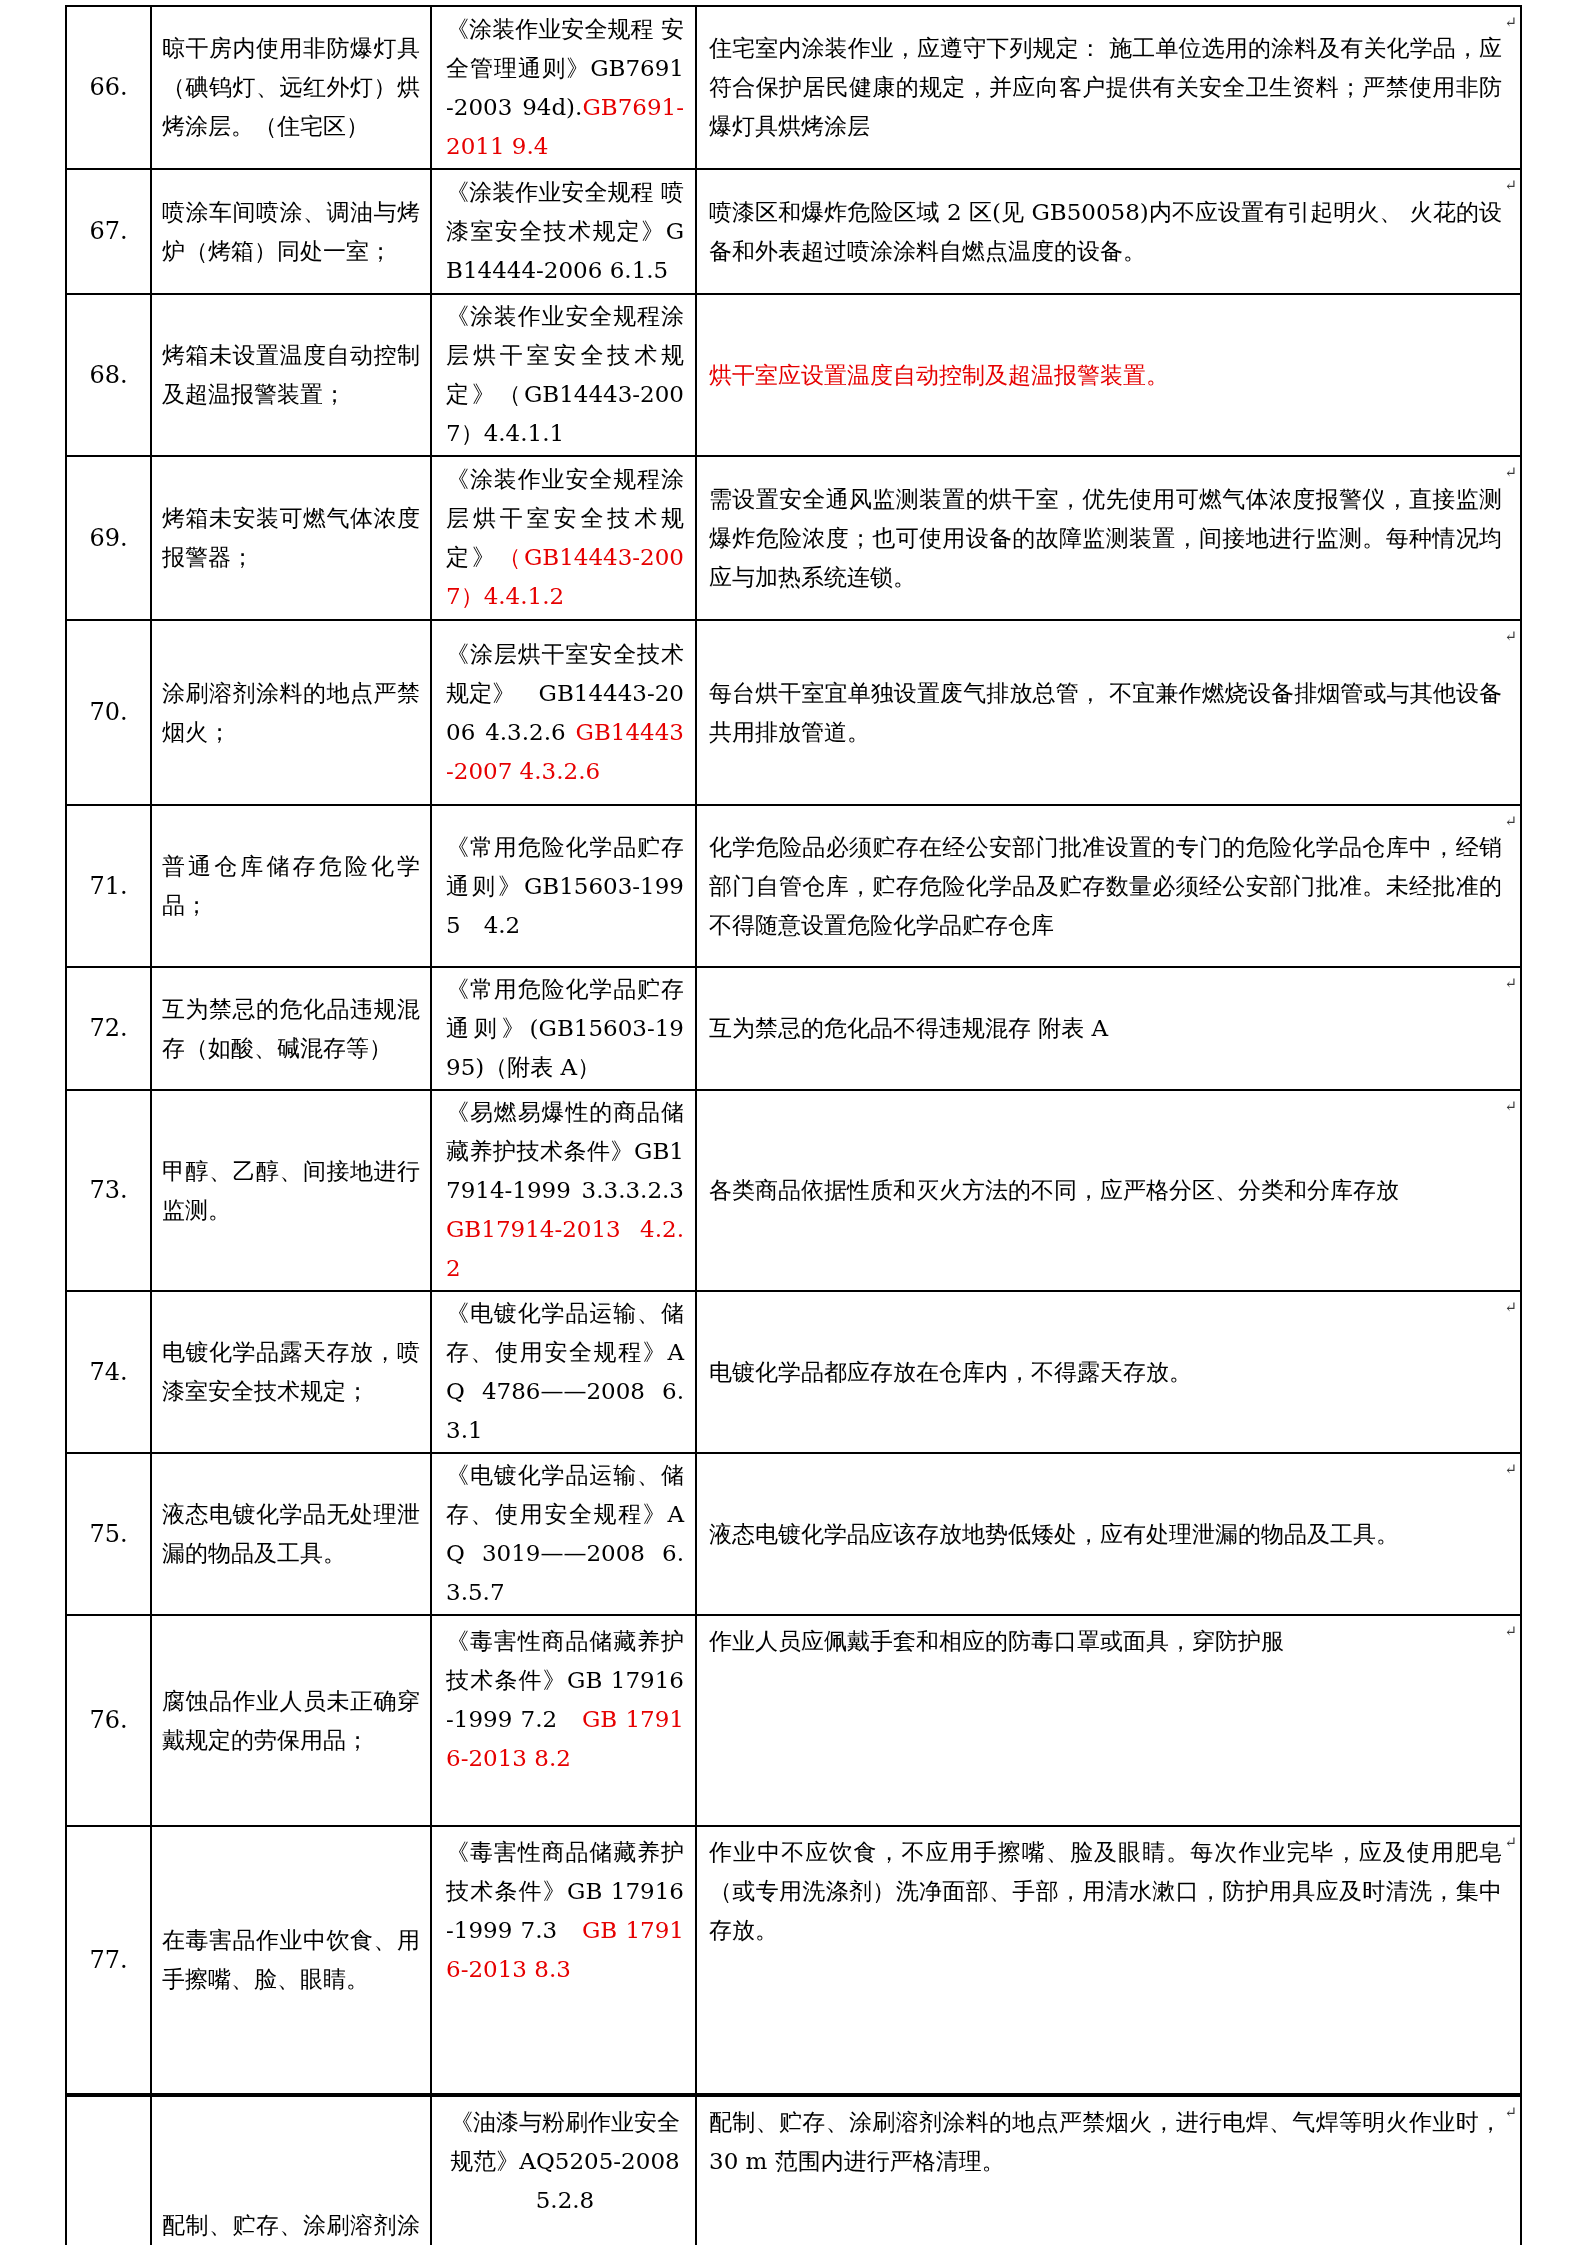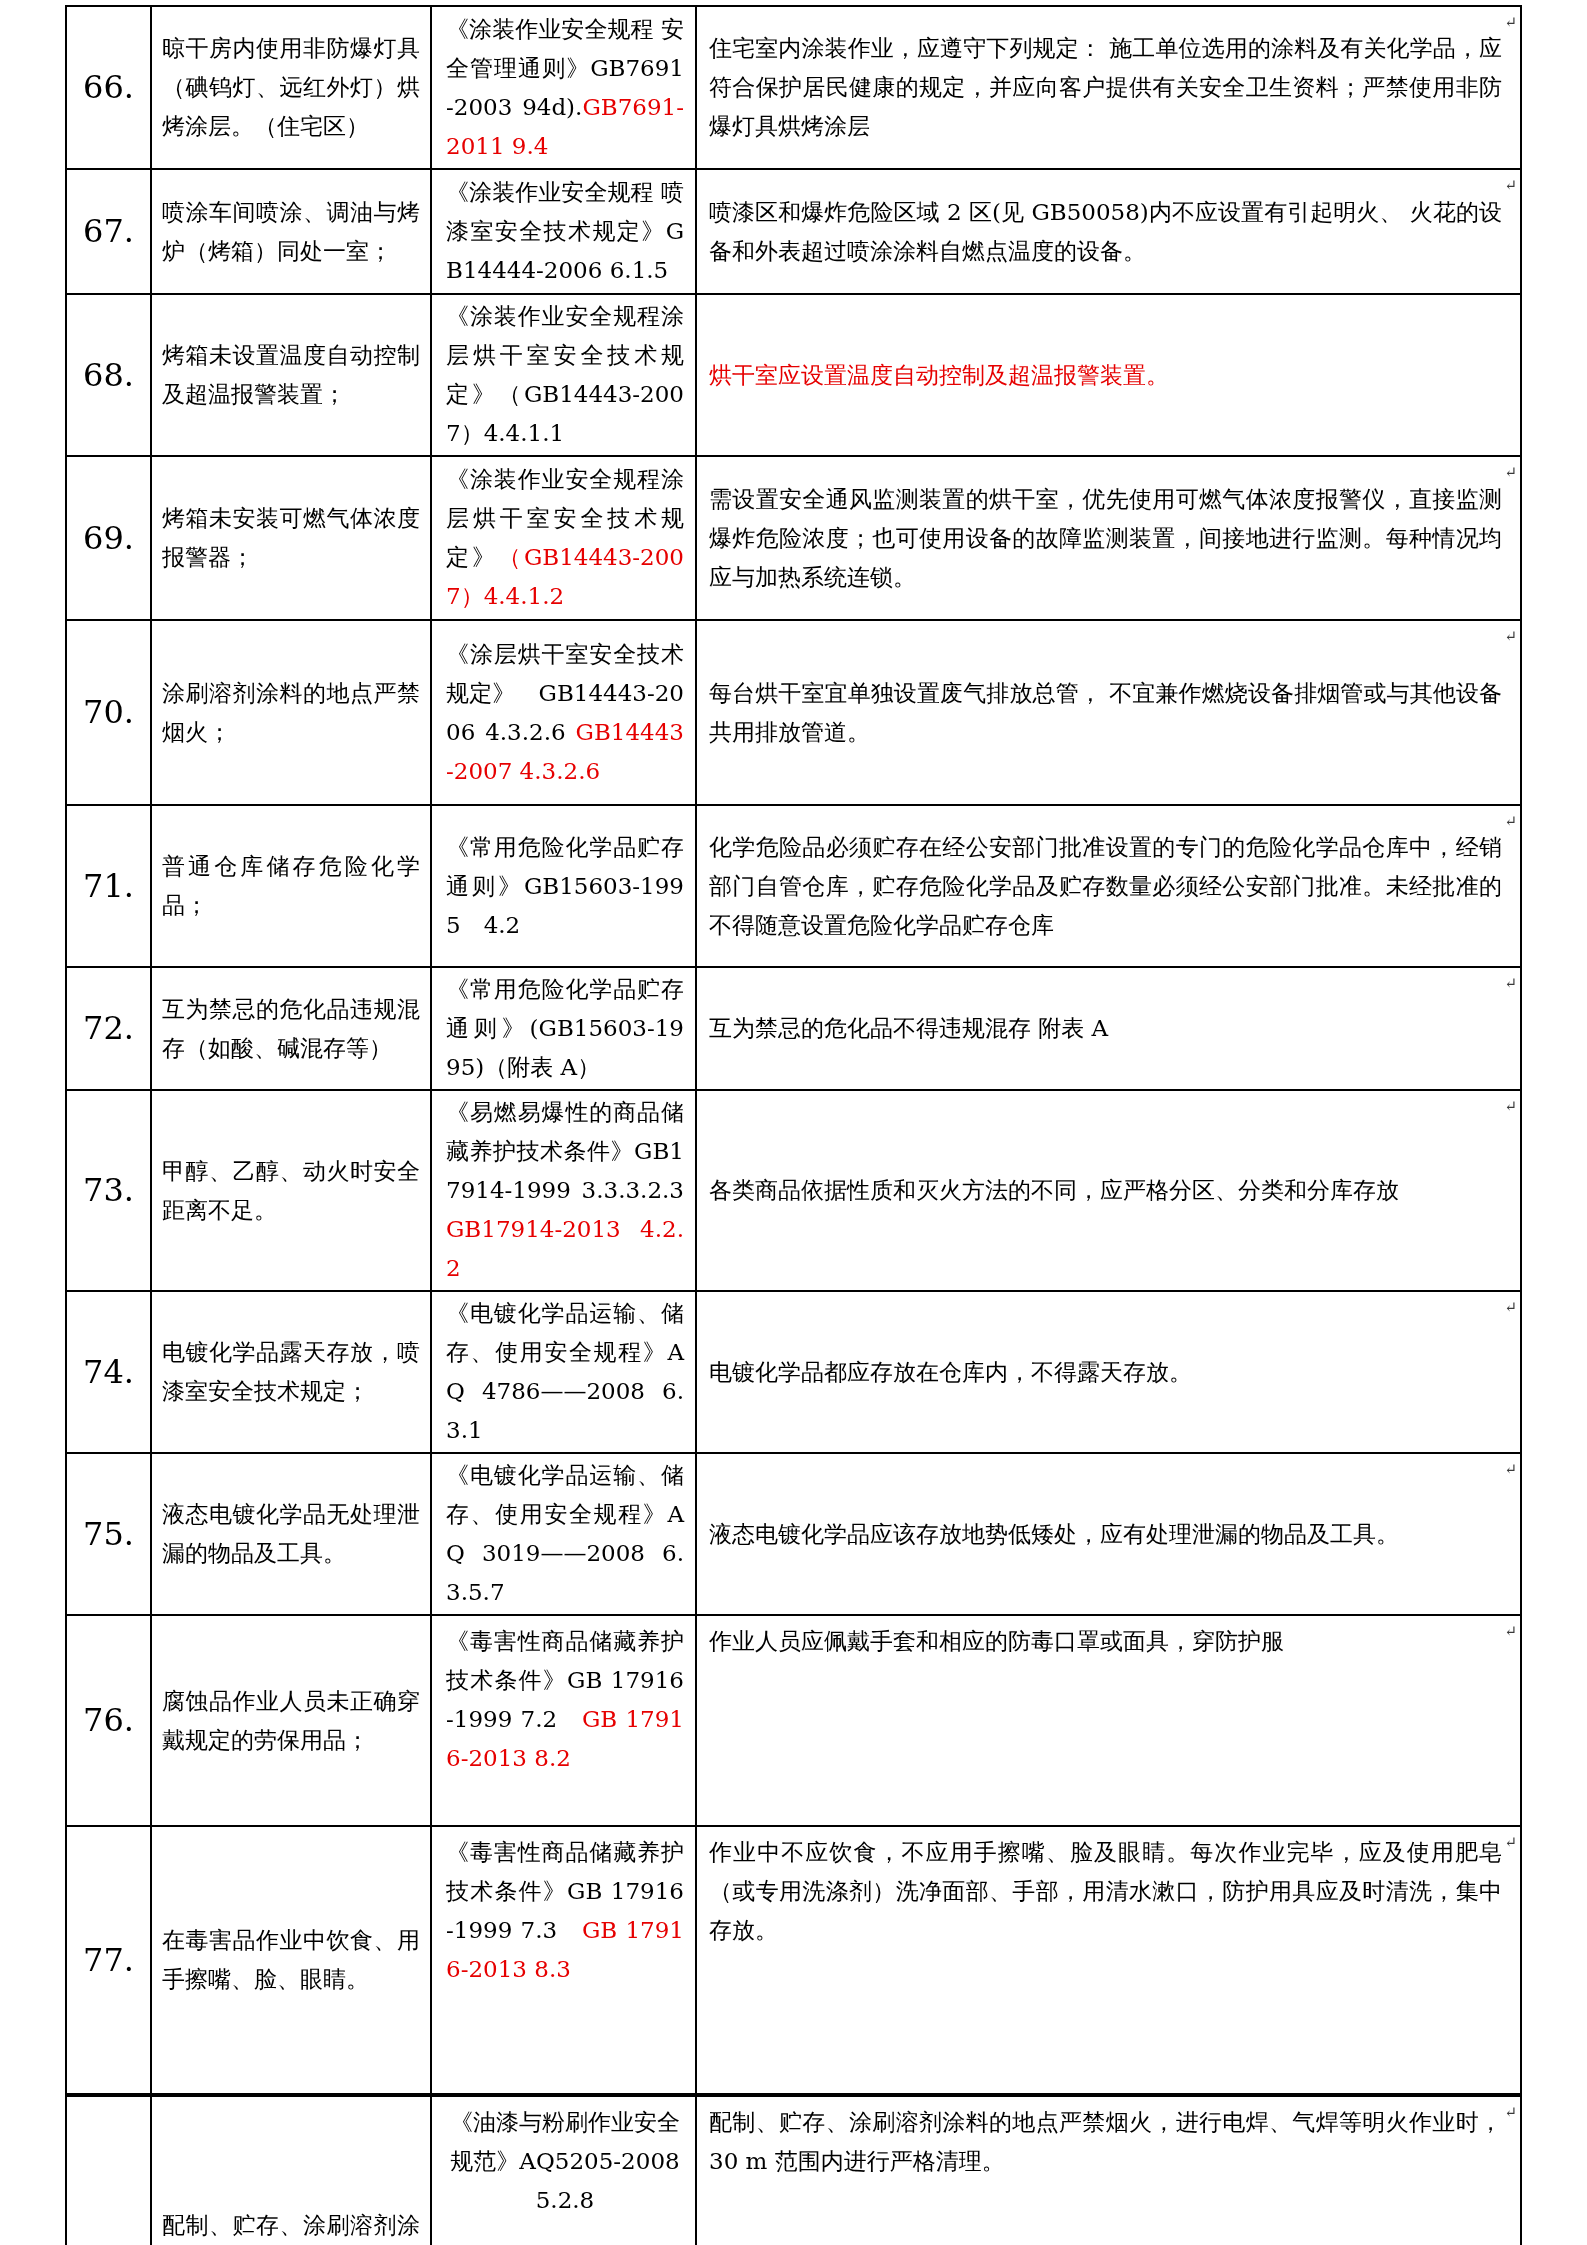--- a/index.html
+++ b/index.html
@@ -9,21 +9,21 @@
     color: #000;
   }
   .table-wrap { position: absolute; left: 65px; top: 5px; width: 1455px; }
   table { border-collapse: collapse; width: 100%; table-layout: fixed; }
   td {
     border: 2px solid #000;
     font-size: 23px; line-height: 39px;
     vertical-align: middle; overflow: hidden;
     word-break: break-all;
   }
-  td.num { text-align: center; font-size: 32px; }
+  td.num { text-align: center; font-size: 24px; }
   td.issue { padding: 18px 10px; text-align: justify; }
   td.standard { padding: 2px 11px 2px 14px; text-align: justify; }
   td.requirement { position: relative; padding: 2px 18px 2px 12px; text-align: justify; }
   td.top { vertical-align: top; padding-top: 6px; }
   td.center { text-align: center; }
   tr.thick-top td { border-top: 4px solid #000; }
   .red { color: var(--accent-red, #e60000); }
   .pmark {
     position: absolute; top: 8px; right: 3px;
     font-size: 15px; line-height: 1; color: #3a3a3a;
@@ -78,21 +78,21 @@
           <td class="requirement"><span>化学危险品必须贮存在经公安部门批准设置的专门的危险化学品仓库中，经销部门自管仓库，贮存危险化学品及贮存数量必须经公安部门批准。未经批准的不得随意设置危险化学品贮存仓库</span><span class="pmark">↵</span></td>
         </tr>
         <tr style="height: 83px;">
           <td class="num">72.</td>
           <td class="issue">互为禁忌的危化品违规混存（如酸、碱混存等）</td>
           <td class="standard"><span>《常用危险化学品贮存通则》(GB15603-1995)（附表 A）</span></td>
           <td class="requirement"><span>互为禁忌的危化品不得违规混存 附表 A</span><span class="pmark">↵</span></td>
         </tr>
         <tr style="height: 165px;">
           <td class="num">73.</td>
-          <td class="issue">甲醇、乙醇、动火时安全距离不足。</td>
+          <td class="issue">甲醇、乙醇、间接地进行监测。</td>
           <td class="standard"><span>《易燃易爆性的商品储藏养护技术条件》GB17914-1999 3.3.3.2.3　</span><span class="red">GB17914-2013 4.2.2</span></td>
           <td class="requirement"><span>各类商品依据性质和灭火方法的不同，应严格分区、分类和分库存放</span><span class="pmark">↵</span></td>
         </tr>
         <tr style="height: 127px;">
           <td class="num">74.</td>
           <td class="issue">电镀化学品露天存放，喷漆室安全技术规定；</td>
           <td class="standard"><span>《电镀化学品运输、储存、使用安全规程》AQ 4786——2008 6.3.1</span></td>
           <td class="requirement"><span>电镀化学品都应存放在仓库内，不得露天存放。</span><span class="pmark">↵</span></td>
         </tr>
         <tr style="height: 127px;">

